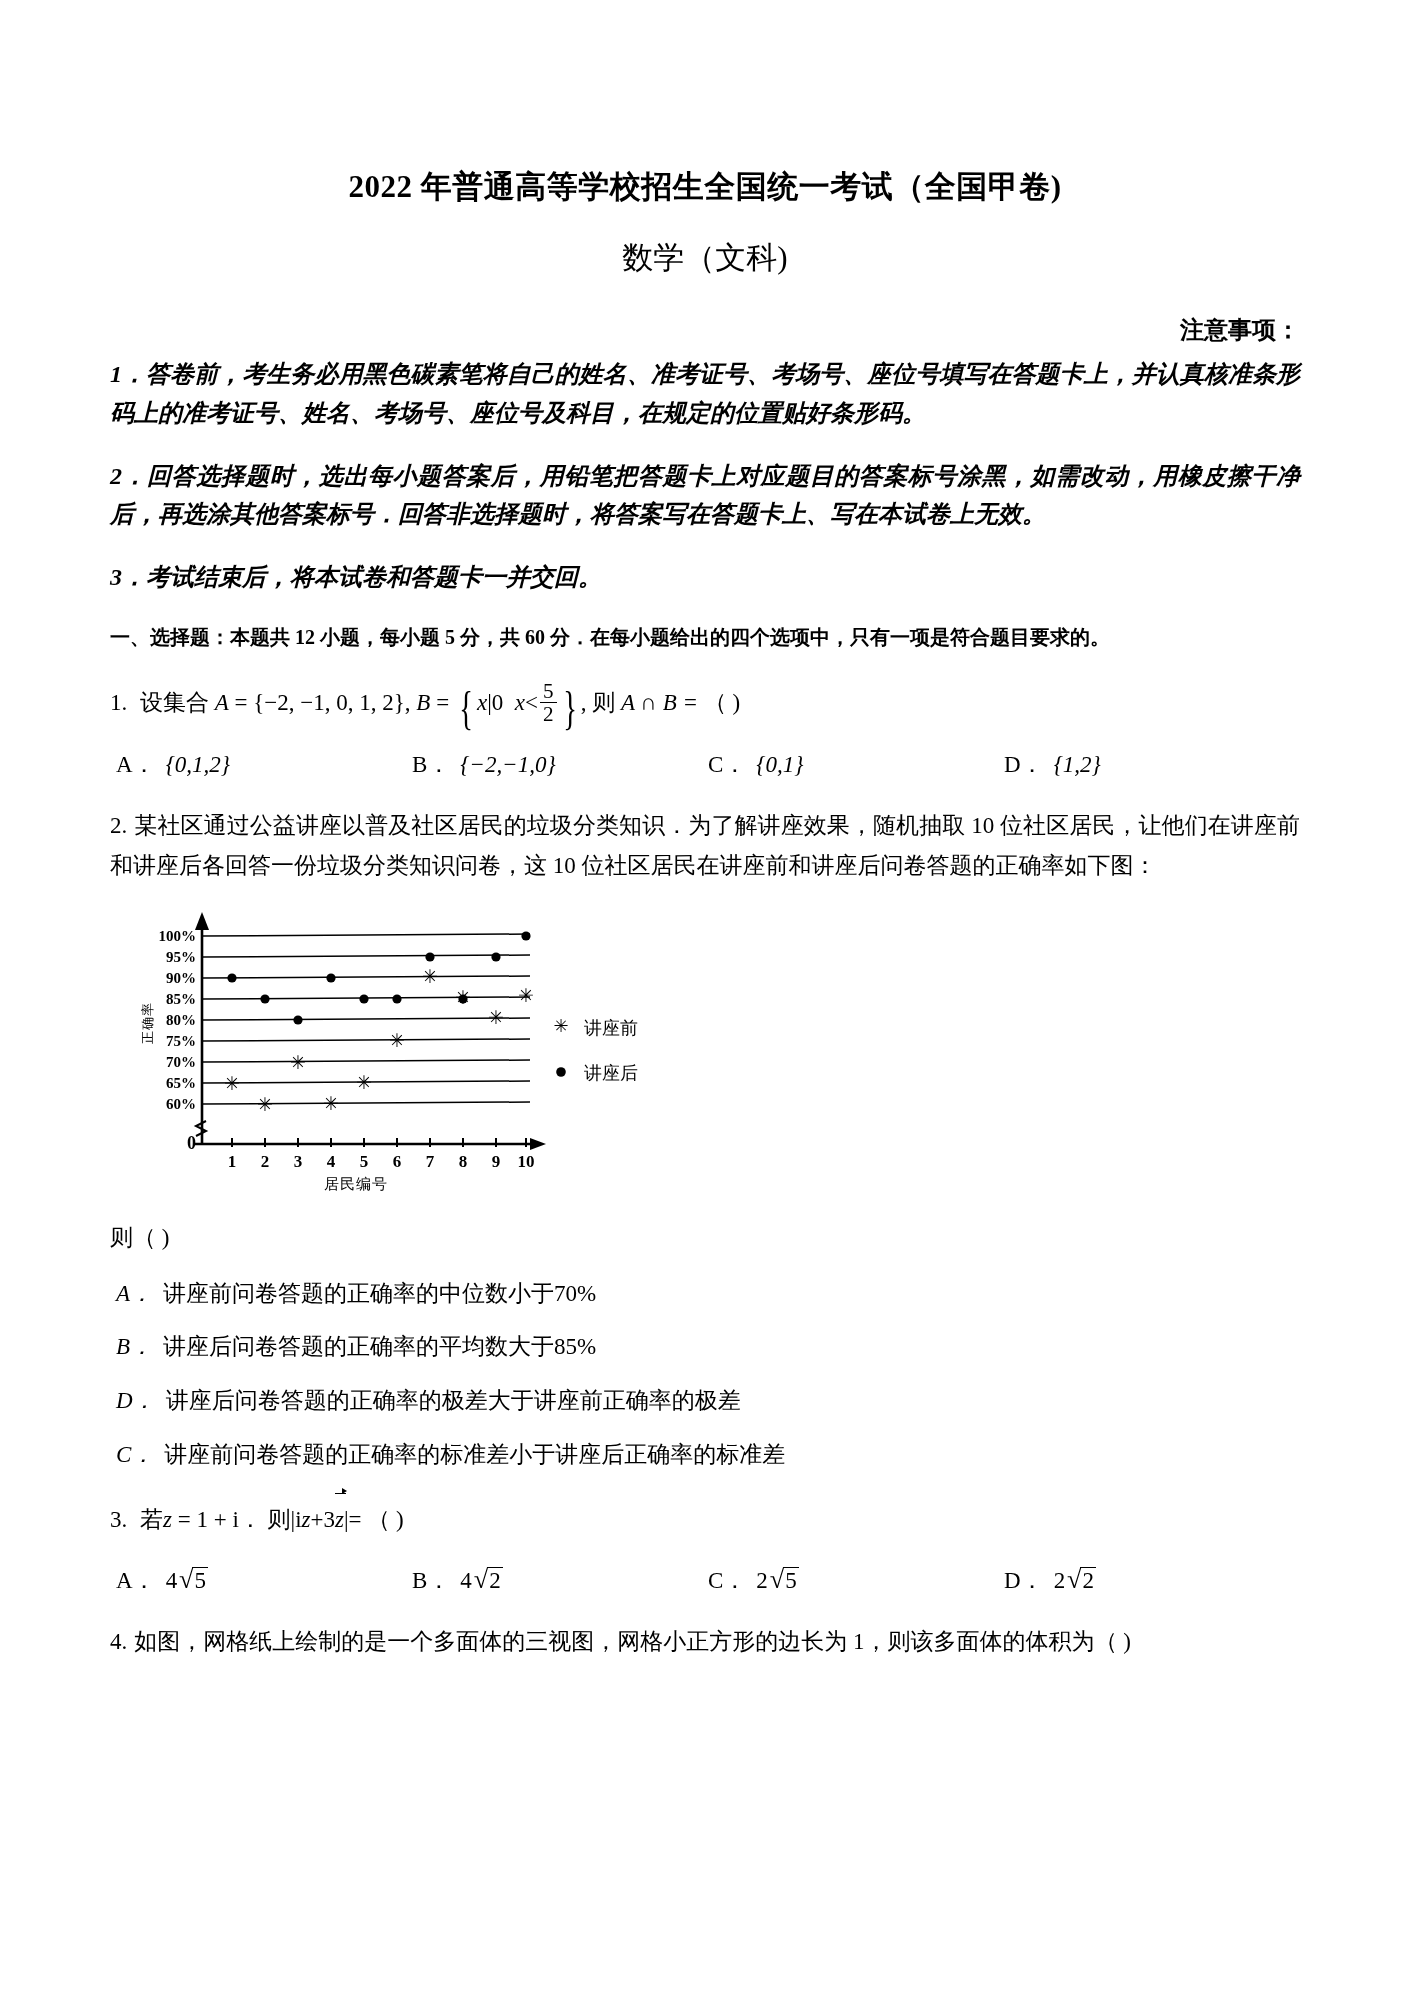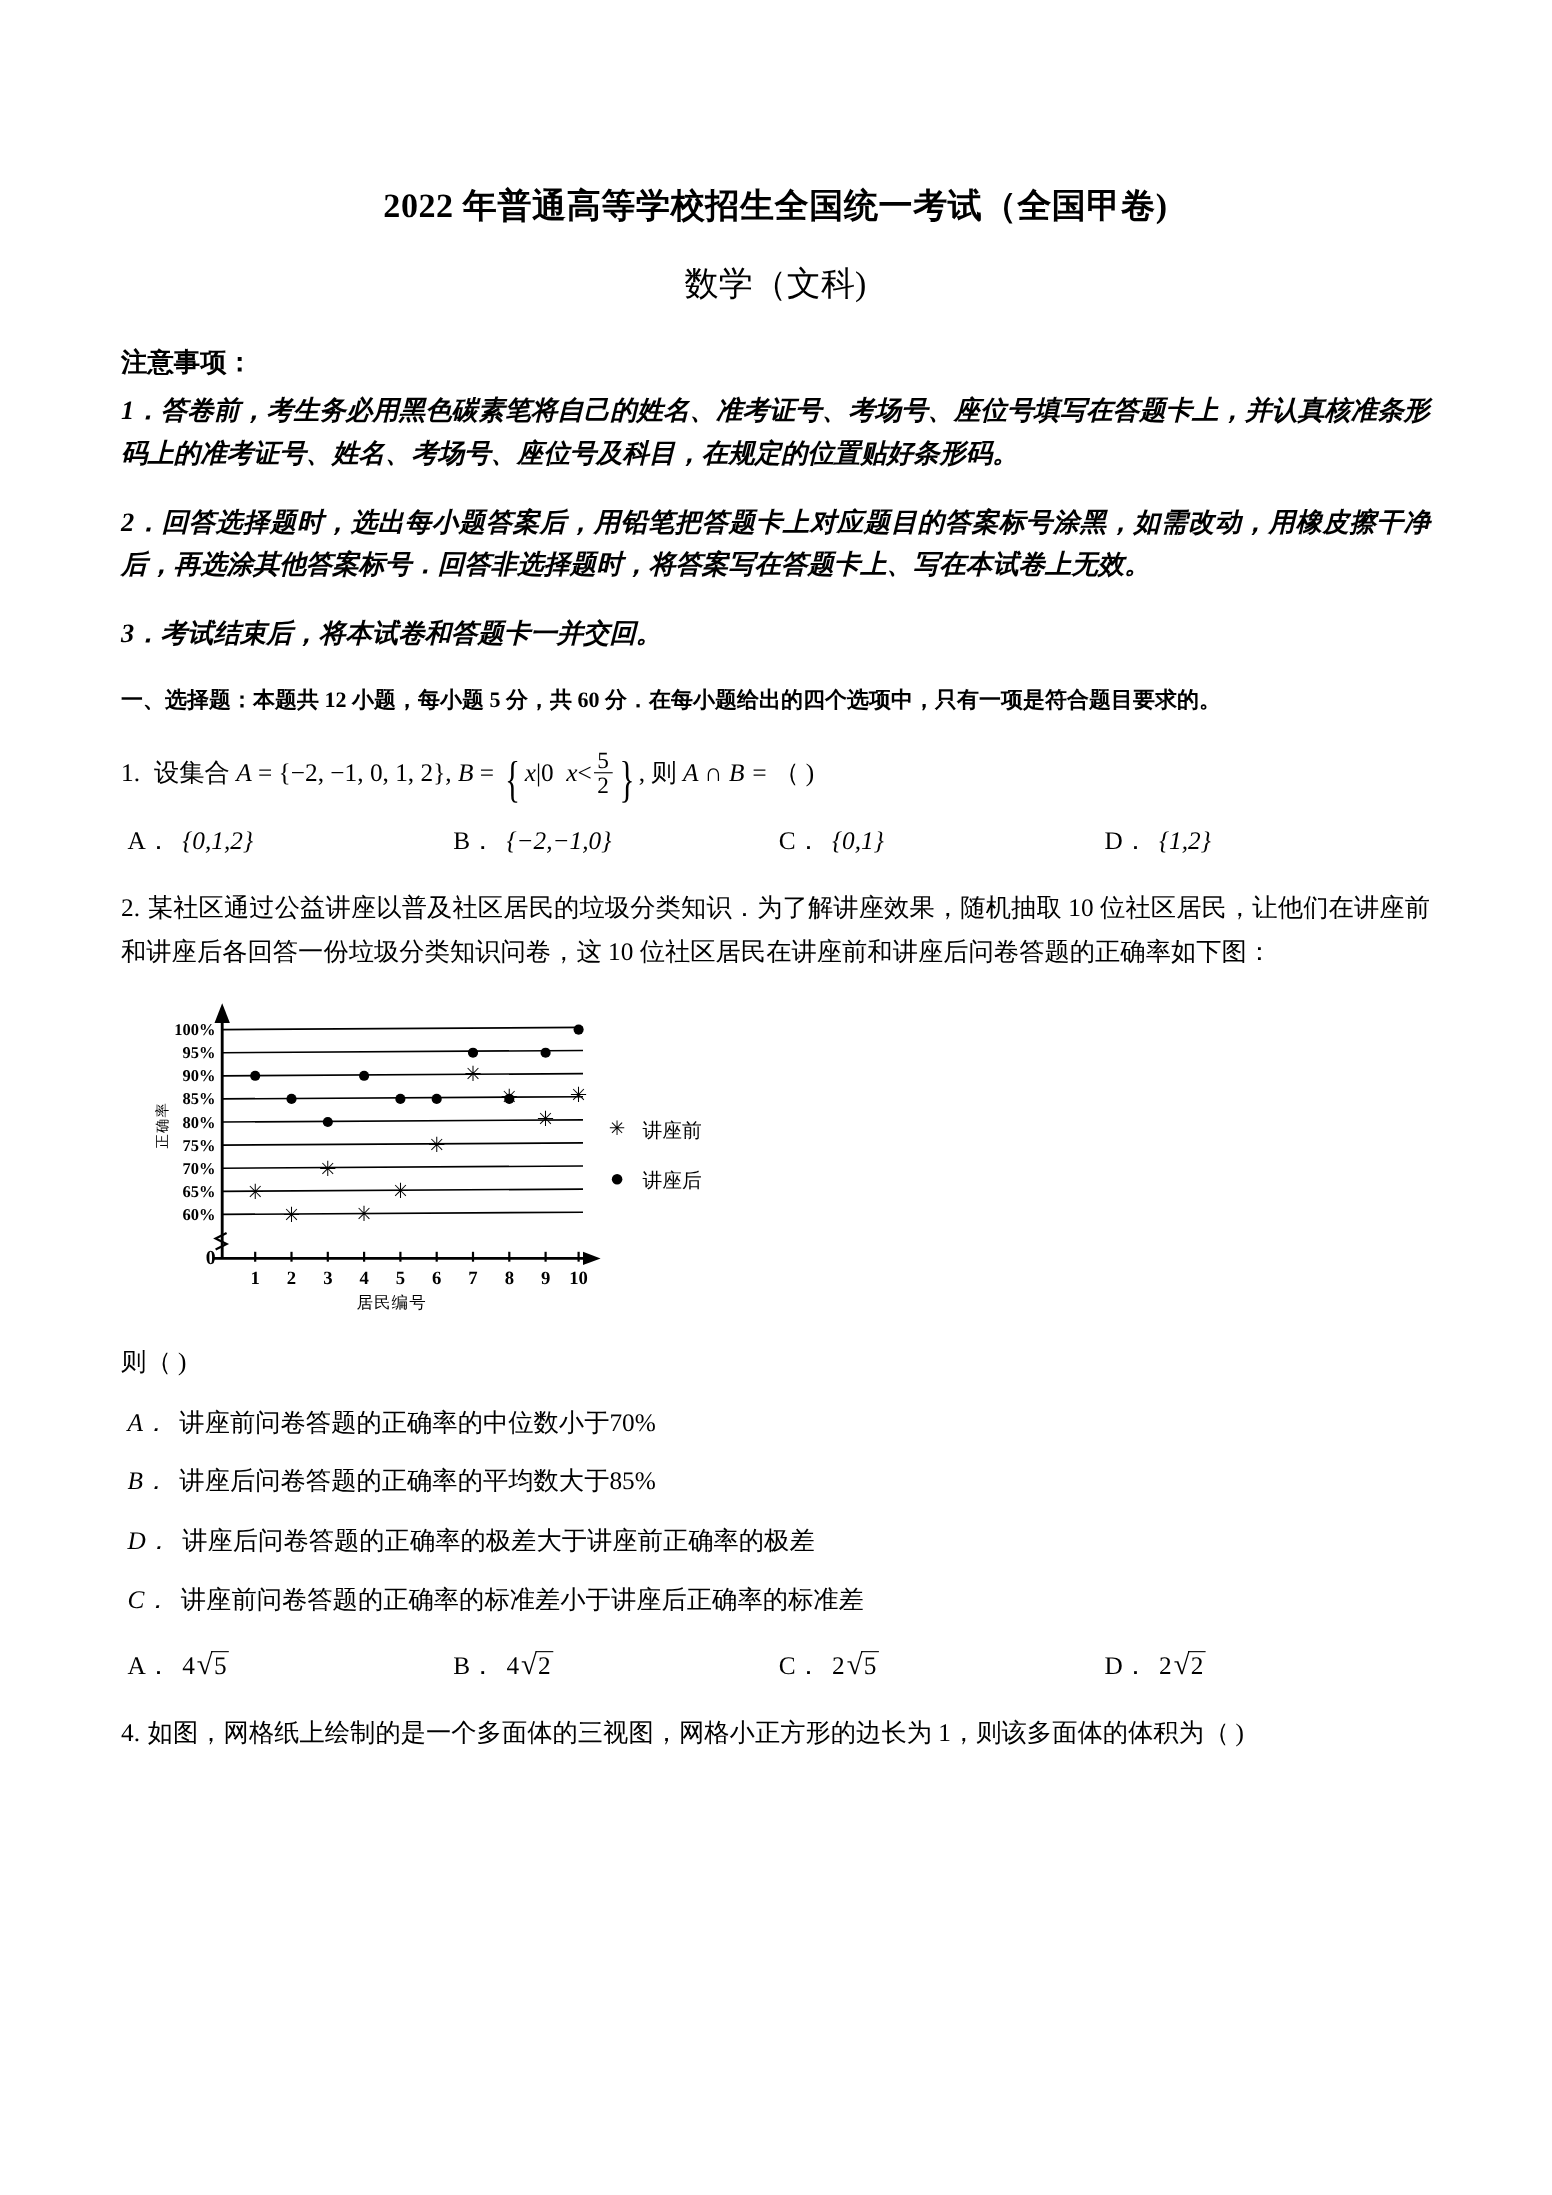--- a/index.html
+++ b/index.html
@@ -46,20 +46,21 @@
     margin-top: 34px;
     line-height: 1.2;
   }
 
   
   .notice-head {
     font-weight: bold;
     font-size: 24px;
     margin-top: 38px;
     line-height: 1.35;
+    text-align: right;
   }
   .notice-para {
     font-weight: bold;
     font-size: 24px;
     line-height: 1.62;
     margin-top: 8px;
     text-align: justify;
     text-justify: inter-ideograph;
     font-style: italic;
   }
@@ -334,20 +335,27 @@
     <div class="option-line">
       <span class="ol-letter">B．</span><span>讲座后问卷答题的正确率的平均数大于85%</span>
     </div>
     <div class="option-line">
       <span class="ol-letter">D．</span><span>讲座后问卷答题的正确率的极差大于讲座前正确率的极差</span>
     </div>
     <div class="option-line">
       <span class="ol-letter">C．</span><span>讲座前问卷答题的正确率的标准差小于讲座后正确率的标准差</span>
     </div>
 
+    <div class="question">
+      <span class="q-num">3.</span>
+      <span>若</span><span class="math">z</span>
+      <span>= 1 + i．</span>
+      <span>则</span><span>|i</span><span class="math">z</span><span>+3</span><span class="math vecbar">z</span><span>|=</span>
+      <span>（        )</span>
+    </div>
 
     <div class="options-row">
       <div class="opt">
         <span class="opt-letter">A．</span><span>4</span><span class="sqrt"><span class="rad-sign">√</span><span class="radicand">5</span></span>
       </div>
       <div class="opt">
         <span class="opt-letter">B．</span><span>4</span><span class="sqrt"><span class="rad-sign">√</span><span class="radicand">2</span></span>
       </div>
       <div class="opt">
         <span class="opt-letter">C．</span><span>2</span><span class="sqrt"><span class="rad-sign">√</span><span class="radicand">5</span></span>

